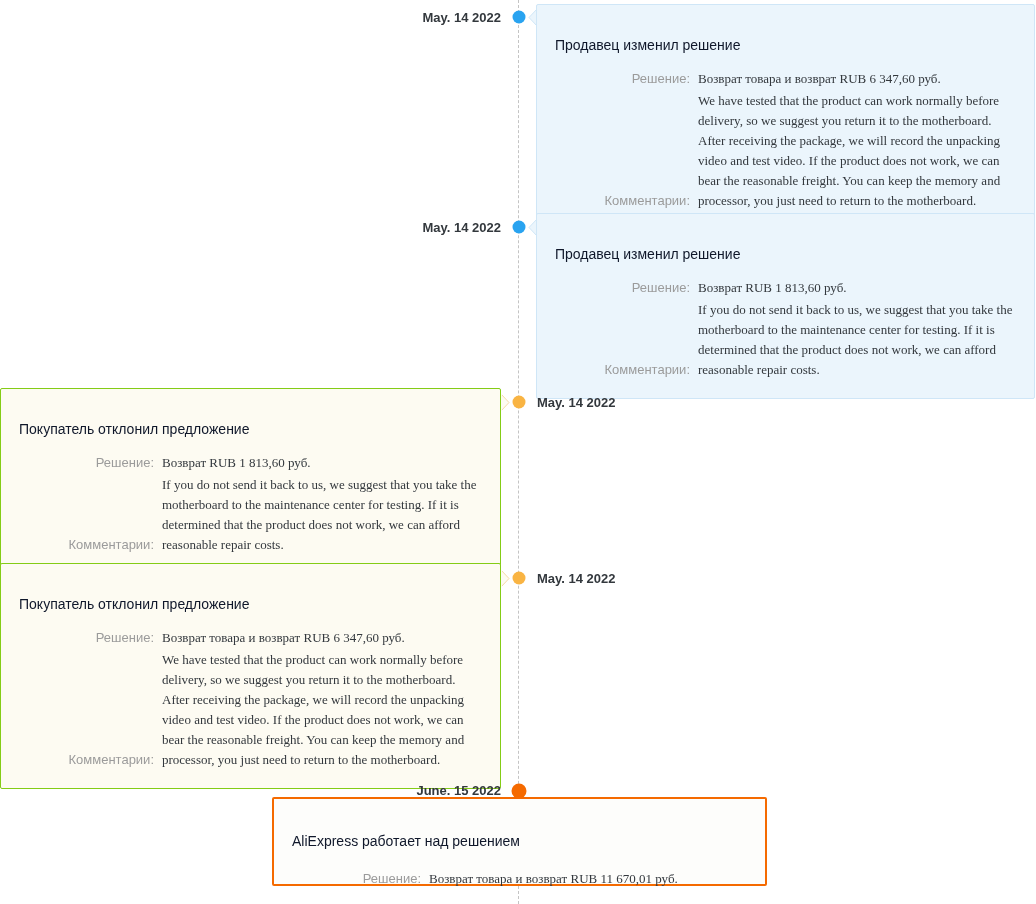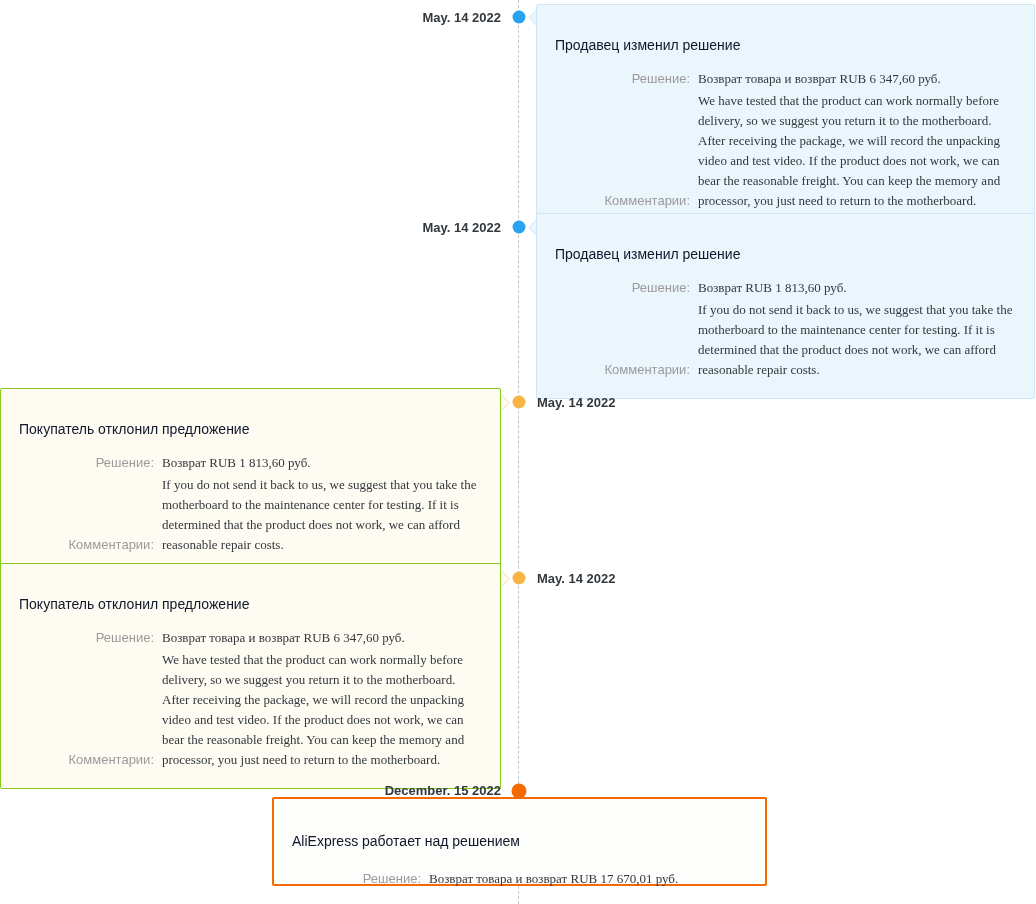--- a/index.html
+++ b/index.html
@@ -200,27 +200,27 @@
   <div class="kv-row">
     <div class="kv-label">Решение:</div>
     <div class="kv-value">Возврат товара и возврат RUB 6 347,60 руб.</div>
   </div>
   <div class="kv-row">
     <div class="kv-label">Комментарии:</div>
     <div class="kv-value">We have tested that the product can work normally before delivery, so we suggest you return it to the motherboard. After receiving the package, we will record the unpacking video and test video. If the product does not work, we can bear the reasonable freight. You can keep the memory and processor, you just need to return to the motherboard.</div>
   </div>
 </div>
 
-<div class="tl-date left" style="top:784px;">December. 15 2022</div>
+<div class="tl-date left" style="top:784px;">June. 15 2022</div>
 <div class="tl-dot orange" style="top:791px; width:15px; height:15px;"></div>
 <div class="caret" style="left:507px; top:800px; width:24px; height:10px;">
   <svg width="26" height="12" viewBox="0 0 26 12">
       <path d="M0 11 L13 1 L26 11" fill="#FDFDFB" stroke="#F56A00" stroke-width="2"></path>
       <line x1="2" y1="11" x2="24" y2="11" stroke="#FDFDFB" stroke-width="3"></line>
     </svg>
 </div>
 <div class="tl-card bottom" id="card-5">
   <div class="card-title">AliExpress работает над решением</div>
   <div class="kv-row">
     <div class="kv-label">Решение:</div>
-    <div class="kv-value">Возврат товара и возврат RUB 17 670,01 руб.</div>
+    <div class="kv-value">Возврат товара и возврат RUB 11 670,01 руб.</div>
   </div>
 </div>
 
 </body></html>

